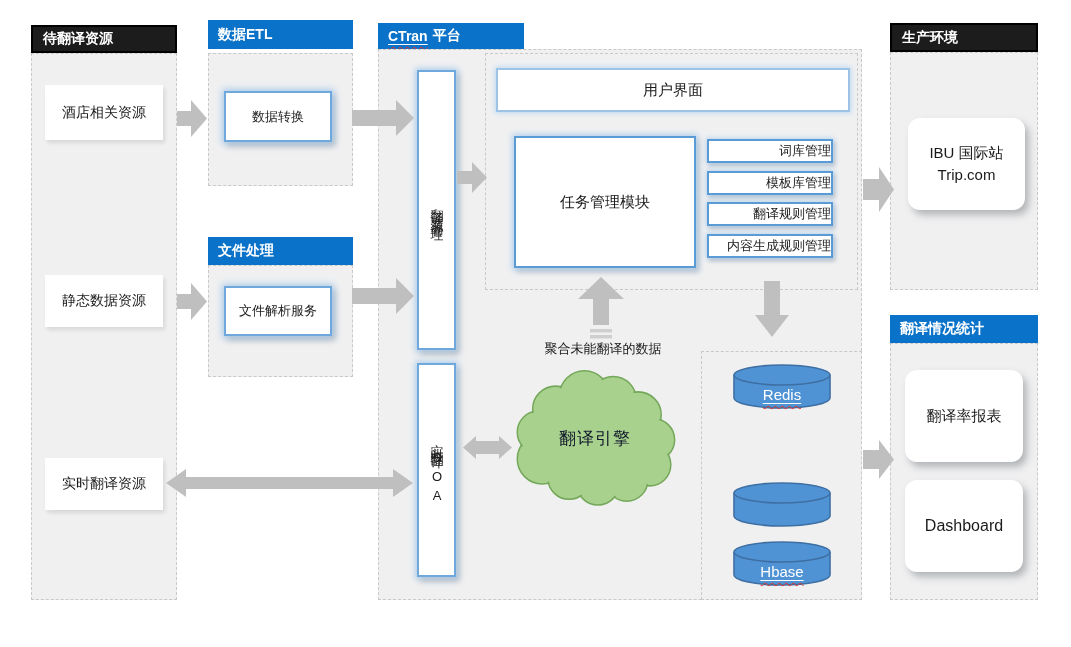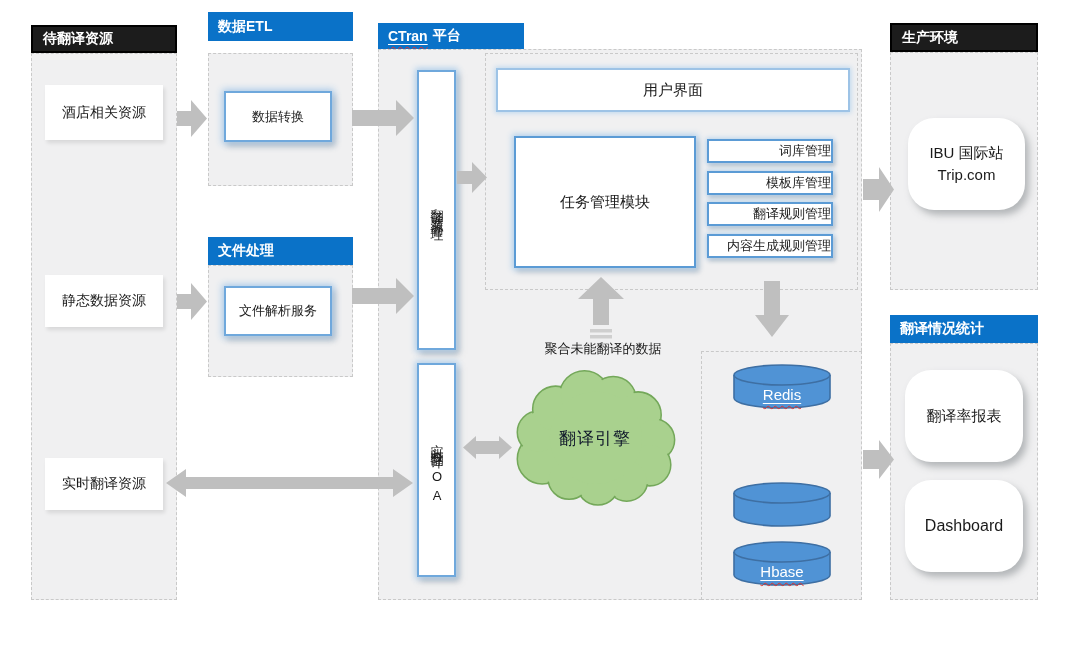--- a/index.html
+++ b/index.html
@@ -12,21 +12,21 @@
   .hdr-blue{background:#0a72c8;}
 
   .panel{position:absolute;background:#f0f0f1;border:1px dashed #c9c9c9;}
 
   .wbox{position:absolute;background:#fff;display:flex;align-items:center;justify-content:center;
         font-size:14px;text-align:center;}
   .plain{box-shadow:2px 3px 4px rgba(0,0,0,0.10);}
   .bblue{border:2px solid #6fa8dc;box-shadow:0 0 7px 2px #aecdea,3px 4px 6px rgba(95,105,115,0.45);}
   .bblue-strong{border:2px solid #5b9bd5;box-shadow:0 0 6px 2px #b5d2ec,3px 4px 5px rgba(105,115,125,0.40);margin-left:17px;}
   .blite{border:2px solid #9dc3e6;box-shadow:0 0 5px 1px #bcd7ef;}
-  .round{border-radius:26px;border:none;box-shadow:4px 5px 7px rgba(120,125,130,0.5);font-size:15px;line-height:1.5;}
+  .round{border-radius:12px;border:none;box-shadow:4px 5px 7px rgba(120,125,130,0.5);font-size:15px;line-height:1.5;}
 
   .vbox{position:absolute;background:#fff;border:2px solid #6fa8dc;
         box-shadow:0 0 6px 2px #b5d2ec,3px 4px 6px rgba(100,110,120,0.5);
         display:flex;align-items:center;justify-content:center;
         writing-mode:vertical-rl;text-orientation:upright;font-size:13px;letter-spacing:4px;}
 
   .smbox{position:absolute;background:#fff;border:2px solid #5b9bd5;
          box-shadow:0 0 5px 1px #b8d4ee,2px 3px 4px rgba(100,110,120,0.40);
          display:flex;align-items:center;justify-content:flex-end;font-size:13px;}
 
@@ -54,21 +54,21 @@
   <div class="wbox plain" style="left:45px;top:85px;width:118px;height:55px;">
       <span>酒店相关资源</span>
     </div>
   <div class="wbox plain" style="left:45px;top:275px;width:118px;height:52px;">
       <span>静态数据资源</span>
     </div>
   <div class="wbox plain" style="left:45px;top:458px;width:118px;height:52px;">
       <span>实时翻译资源</span>
     </div>
 
-  <div class="hdr hdr-blue" style="left:208px;top:12px;width:145px;height:29px;">
+  <div class="hdr hdr-blue" style="left:208px;top:20px;width:145px;height:29px;">
       <span>数据ETL</span>
     </div>
   <div class="panel" style="left:208px;top:53px;width:145px;height:133px;"></div>
   <div class="wbox bblue" style="left:224px;top:91px;width:108px;height:51px;font-size:13px;">
       <span>数据转换</span>
     </div>
 
   <div class="hdr hdr-blue" style="left:208px;top:237px;width:145px;height:28px;">
       <span>文件处理</span>
     </div>

